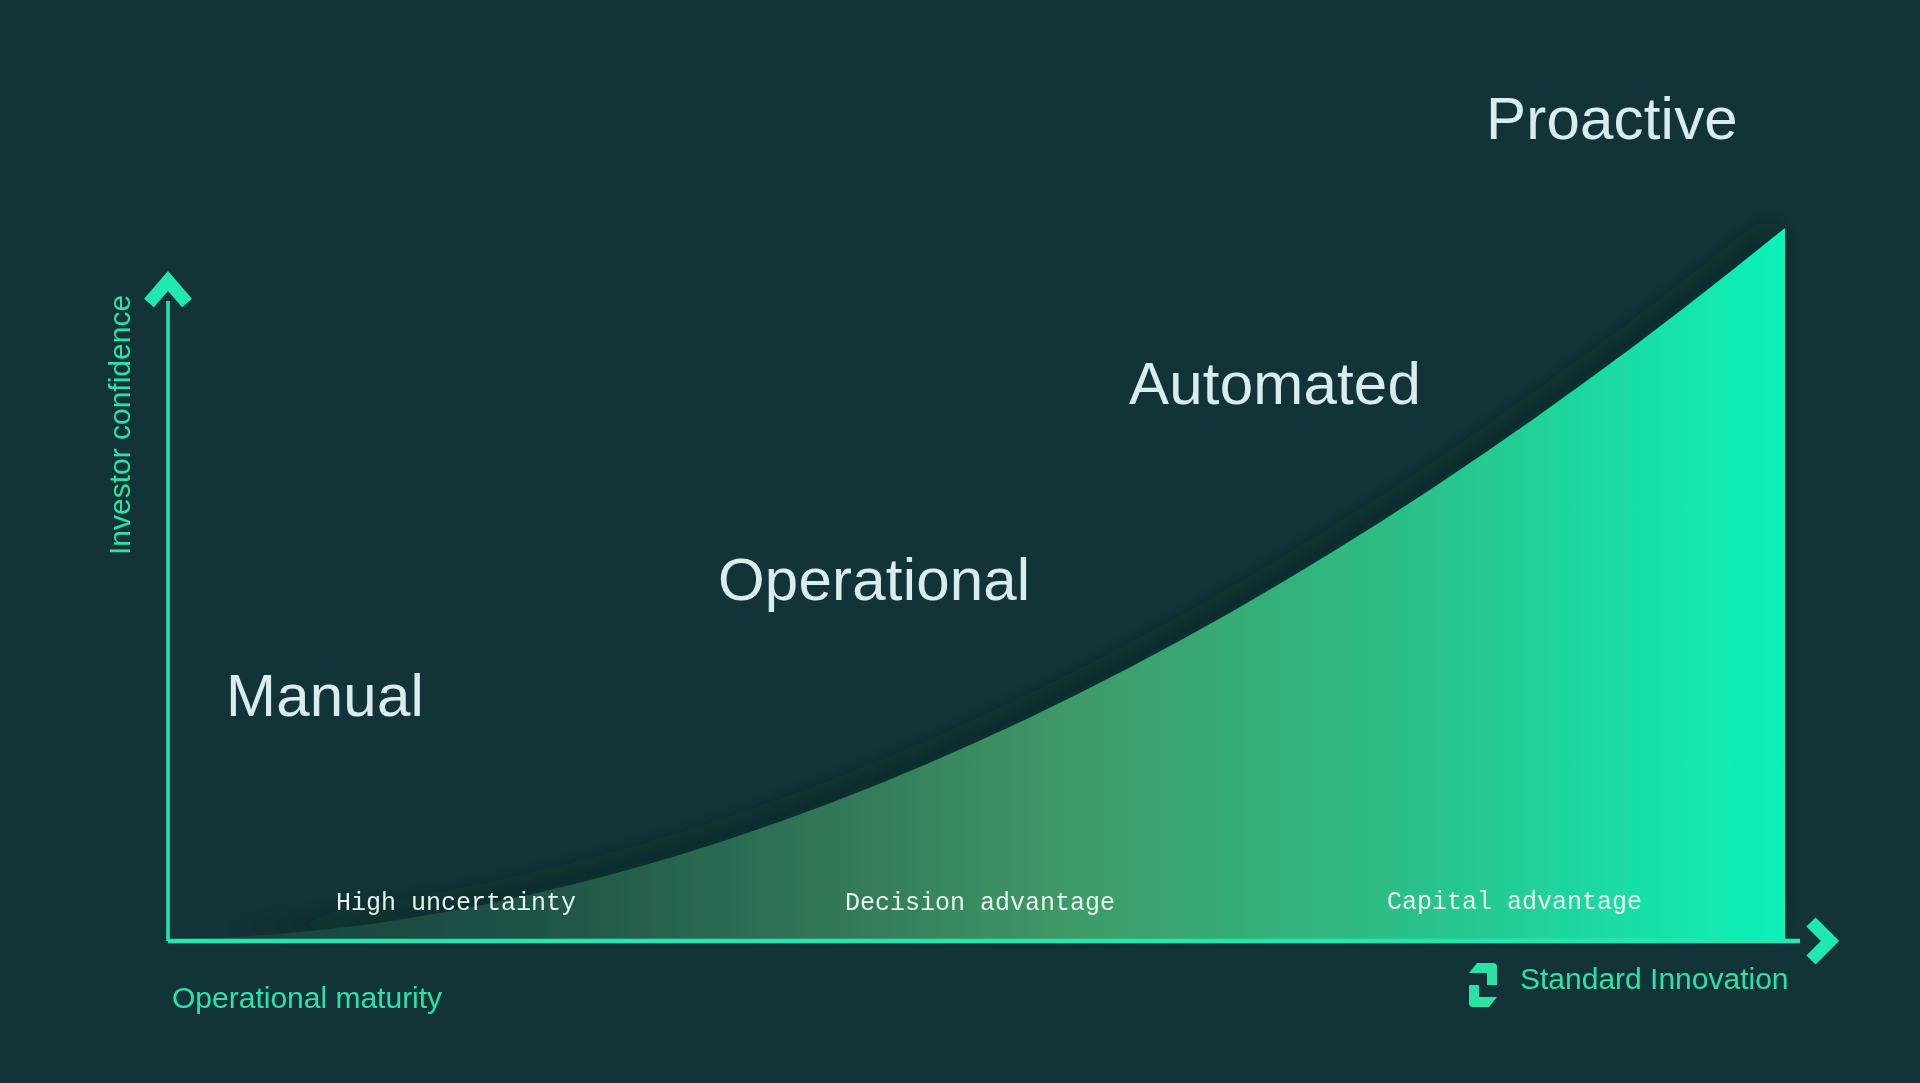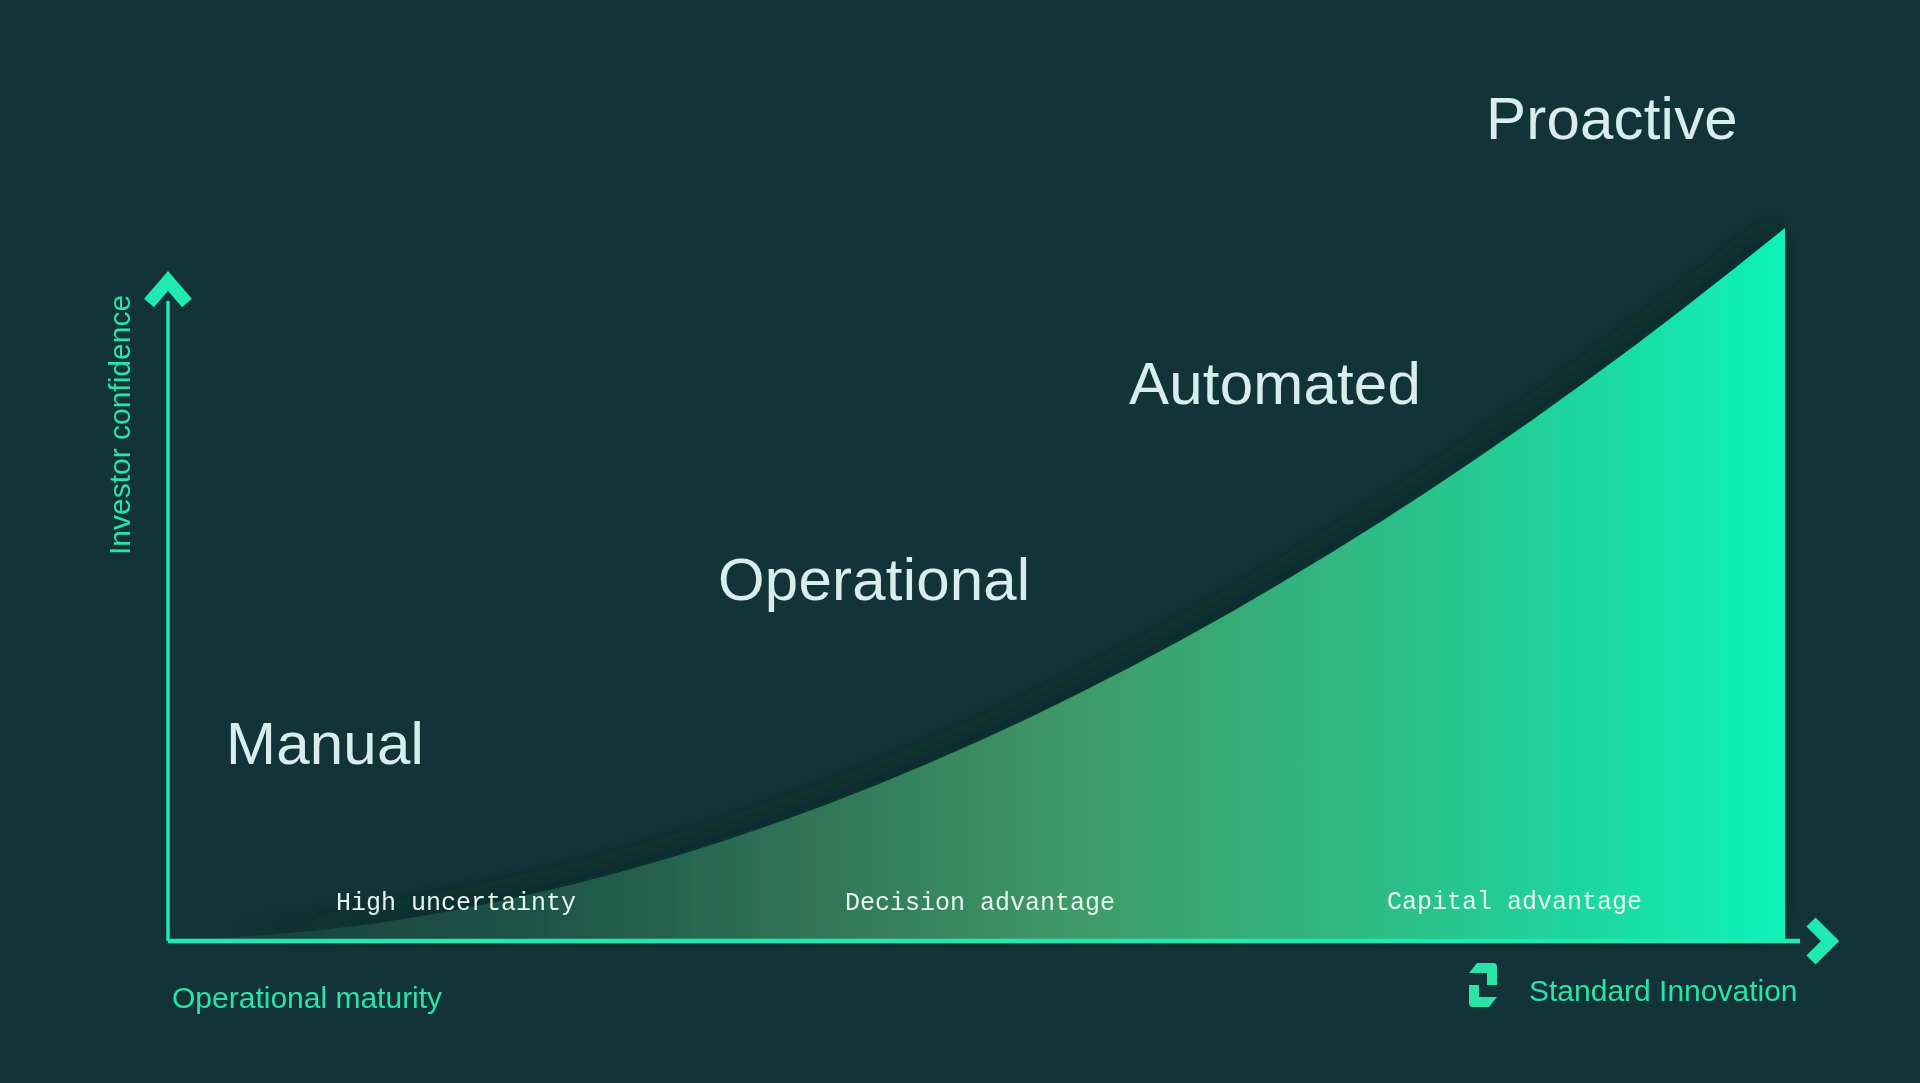--- a/index.html
+++ b/index.html
@@ -62,32 +62,32 @@
   }
   .x-axis-label {
     left: 172px;
     top: 981px;
   }
   .brand {
     position: absolute;
     left: 1463px;
     top: 962px;
     display: flex;
-    align-items: flex-end;
-    gap: 26px;
+    align-items: flex-start;
+    gap: 17px;
   }
   .brand .logo-icon { width: 40px; height: 46px; }
   .brand .logo-icon path { fill: var(--axis-text, #2be3a7); }
   .brand-name {
     font-size: 30px;
     font-weight: 500;
     color: var(--axis-text, #2be3a7);
     white-space: nowrap;
   }
-  #manual      { left: 226px;  top: 661px; margin-top: 48px; }
+  #manual      { left: 226px;  top: 661px; }
   #operational { left: 699px;  top: 545px; margin-left: 19px; }
   #automated   { left: 1129px; top: 349px; }
   #proactive   { left: 1486px; top: 84px; }
   #zone-0 { left: 336px;  top: 889px; }
   #zone-1 { left: 845px;  top: 889px; text-align: center; }
   #zone-2 { left: 1387px; top: 888px; }
 </style>
 </head>
 <body>
 

